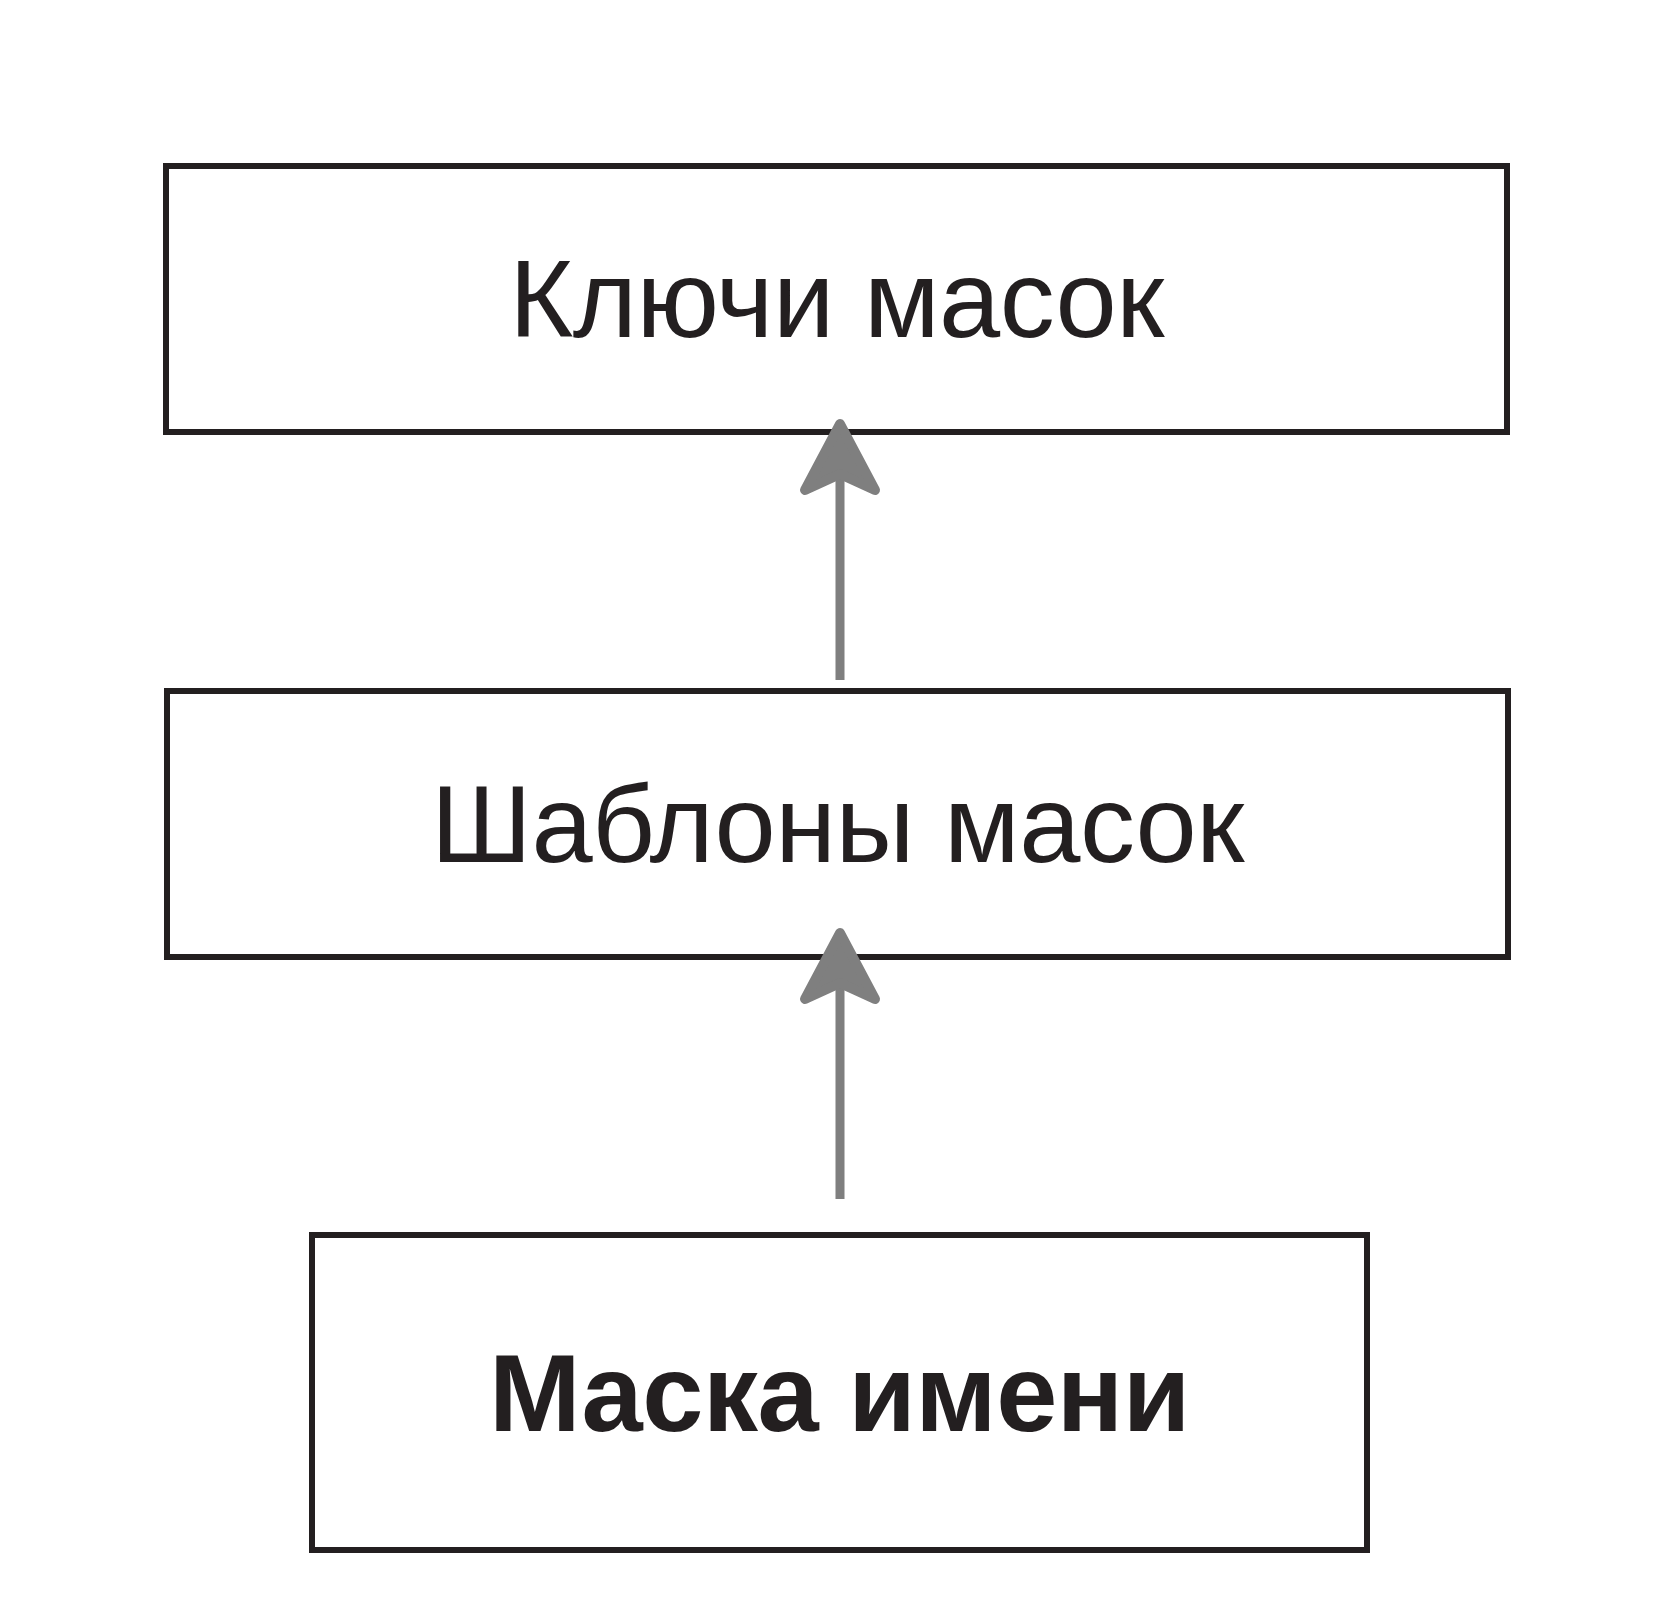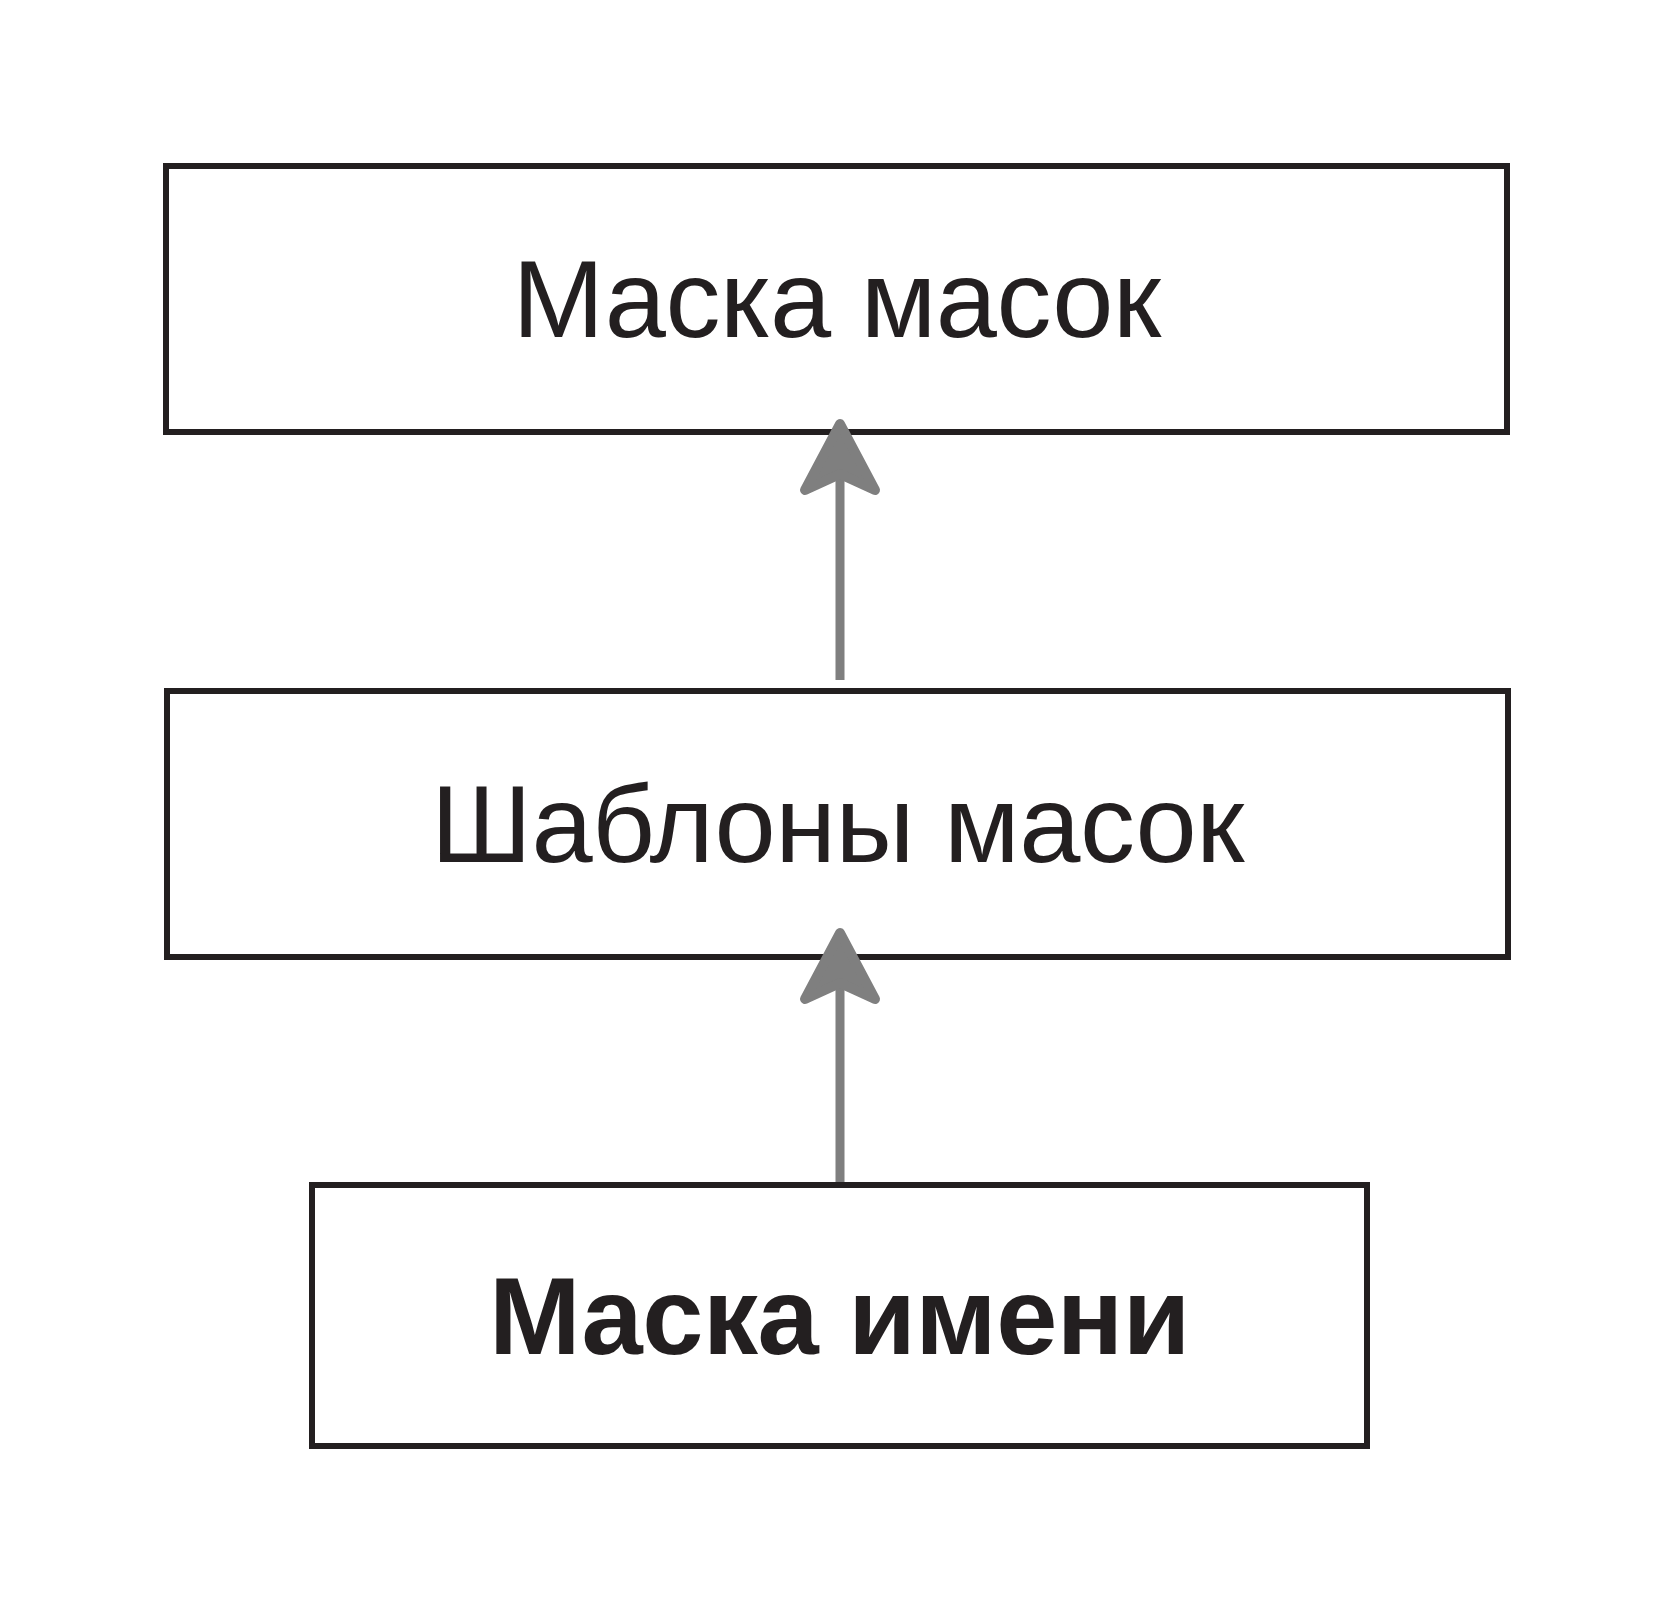--- a/index.html
+++ b/index.html
@@ -40,42 +40,42 @@
   .node-label.bold    { font-weight: 700; }
 
   
   #node-mask-keys {
     left: 163px;  top: 163px;  width: 1347px; height: 272px;
   }
   #node-mask-templates {
     left: 164px;  top: 672px;  width: 1347px; height: 272px; margin-top: 16px;
   }
   #node-name-mask {
-    left: 309px;  top: 1182px; width: 1061px; height: 267px; text-align: right;
+    left: 309px;  top: 1232px; width: 1061px; height: 321px; text-align: right;
   }
 
   
   .arrow {
     position: absolute;
     overflow: visible;
   }
   #arrow-templates-to-keys {
     left: 780px; top: 418px; width: 120px; height: 262px;
   }
   #arrow-namemask-to-templates {
     left: 780px; top: 927px; width: 120px; height: 272px;
   }
 </style>
 </head>
 <body>
 
 <div id="diagram">
 
   <div class="node" id="node-mask-keys">
-    <span class="node-label regular">Маска масок</span>
+    <span class="node-label regular">Ключи масок</span>
   </div>
 
   <svg class="arrow" id="arrow-templates-to-keys" viewBox="0 0 120 262" width="120" height="262">
     <line x1="60" y1="262" x2="60" y2="58" stroke="#7f7f7f" stroke-width="9"></line>
     <path d="M 60 6 L 95 72 L 60 56 L 25 72 Z" fill="#7f7f7f" stroke="#7f7f7f" stroke-width="10" stroke-linejoin="round"></path>
   </svg>
 
   <div class="node" id="node-mask-templates">
     <span class="node-label regular">Шаблоны масок</span>
   </div>

